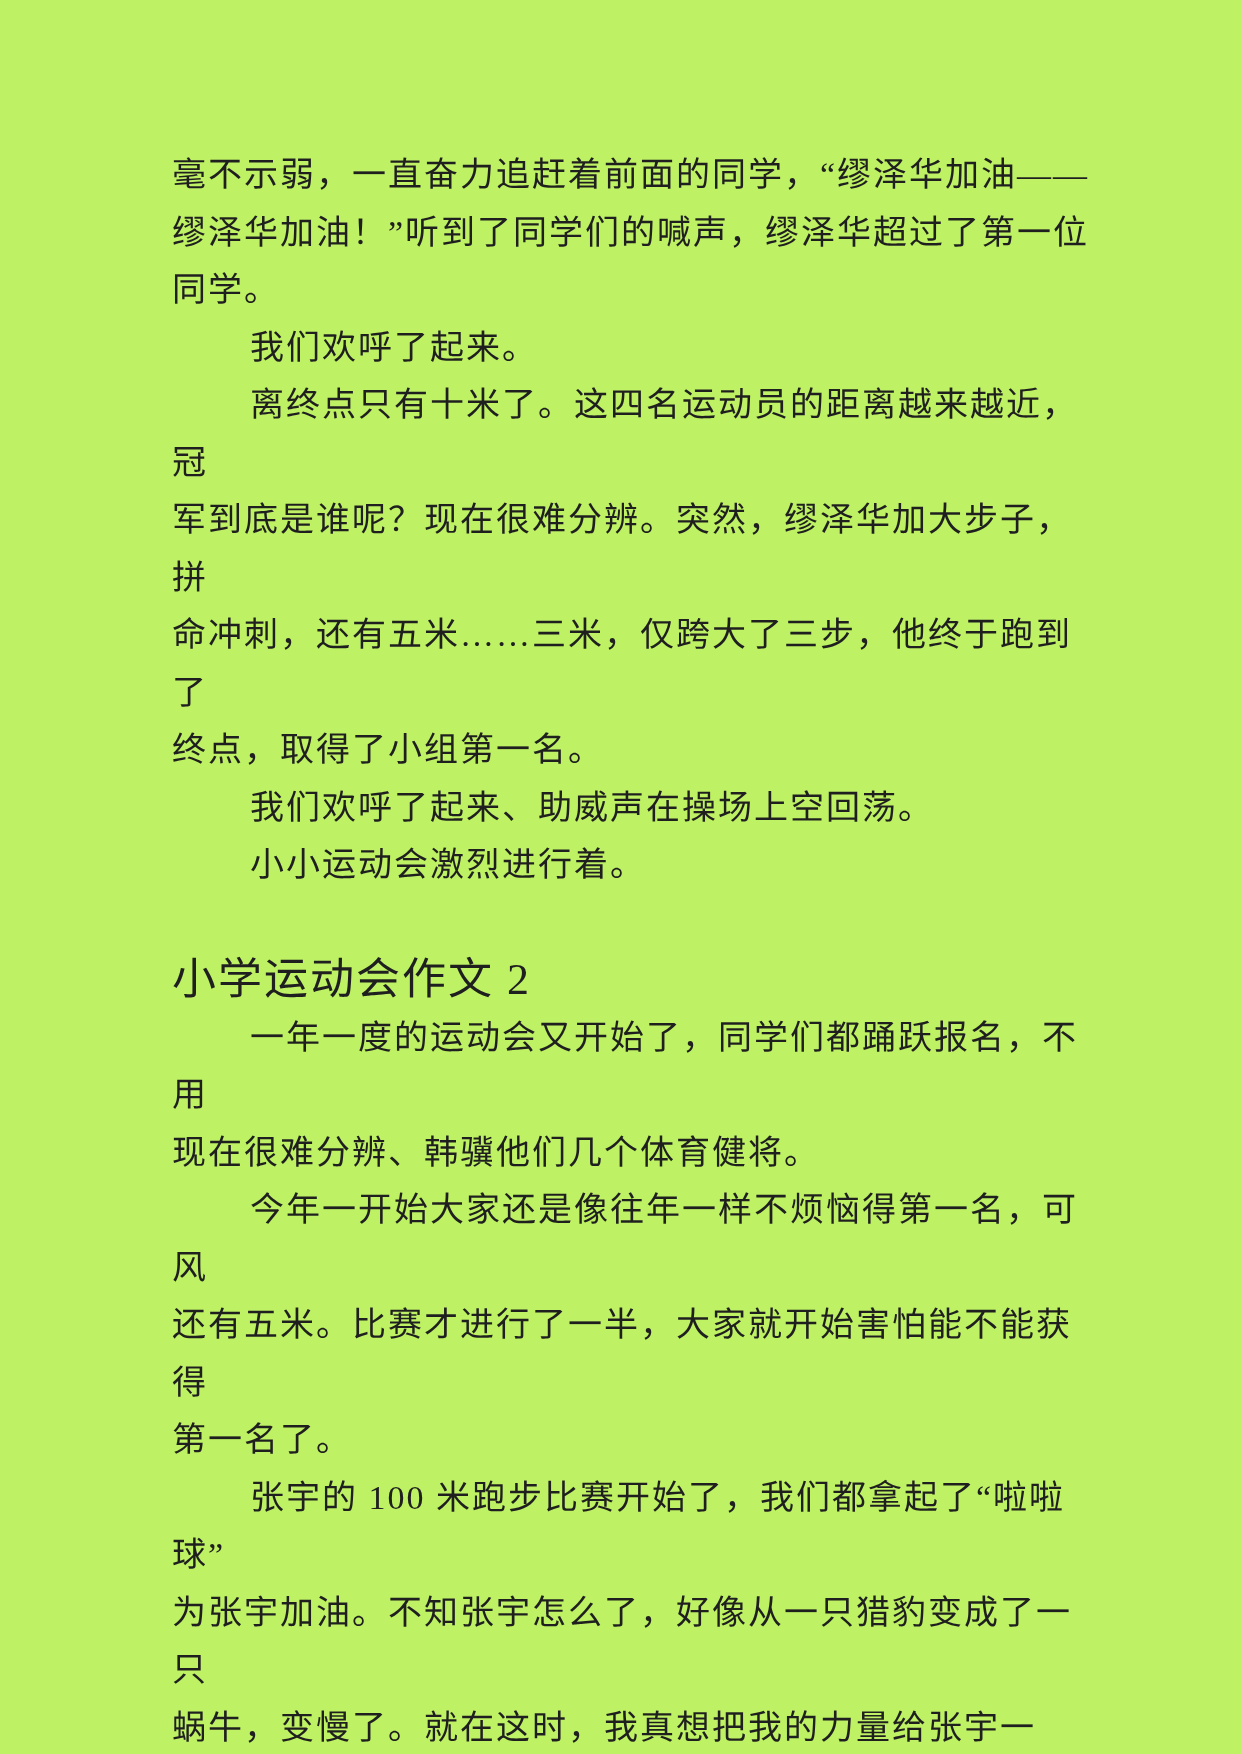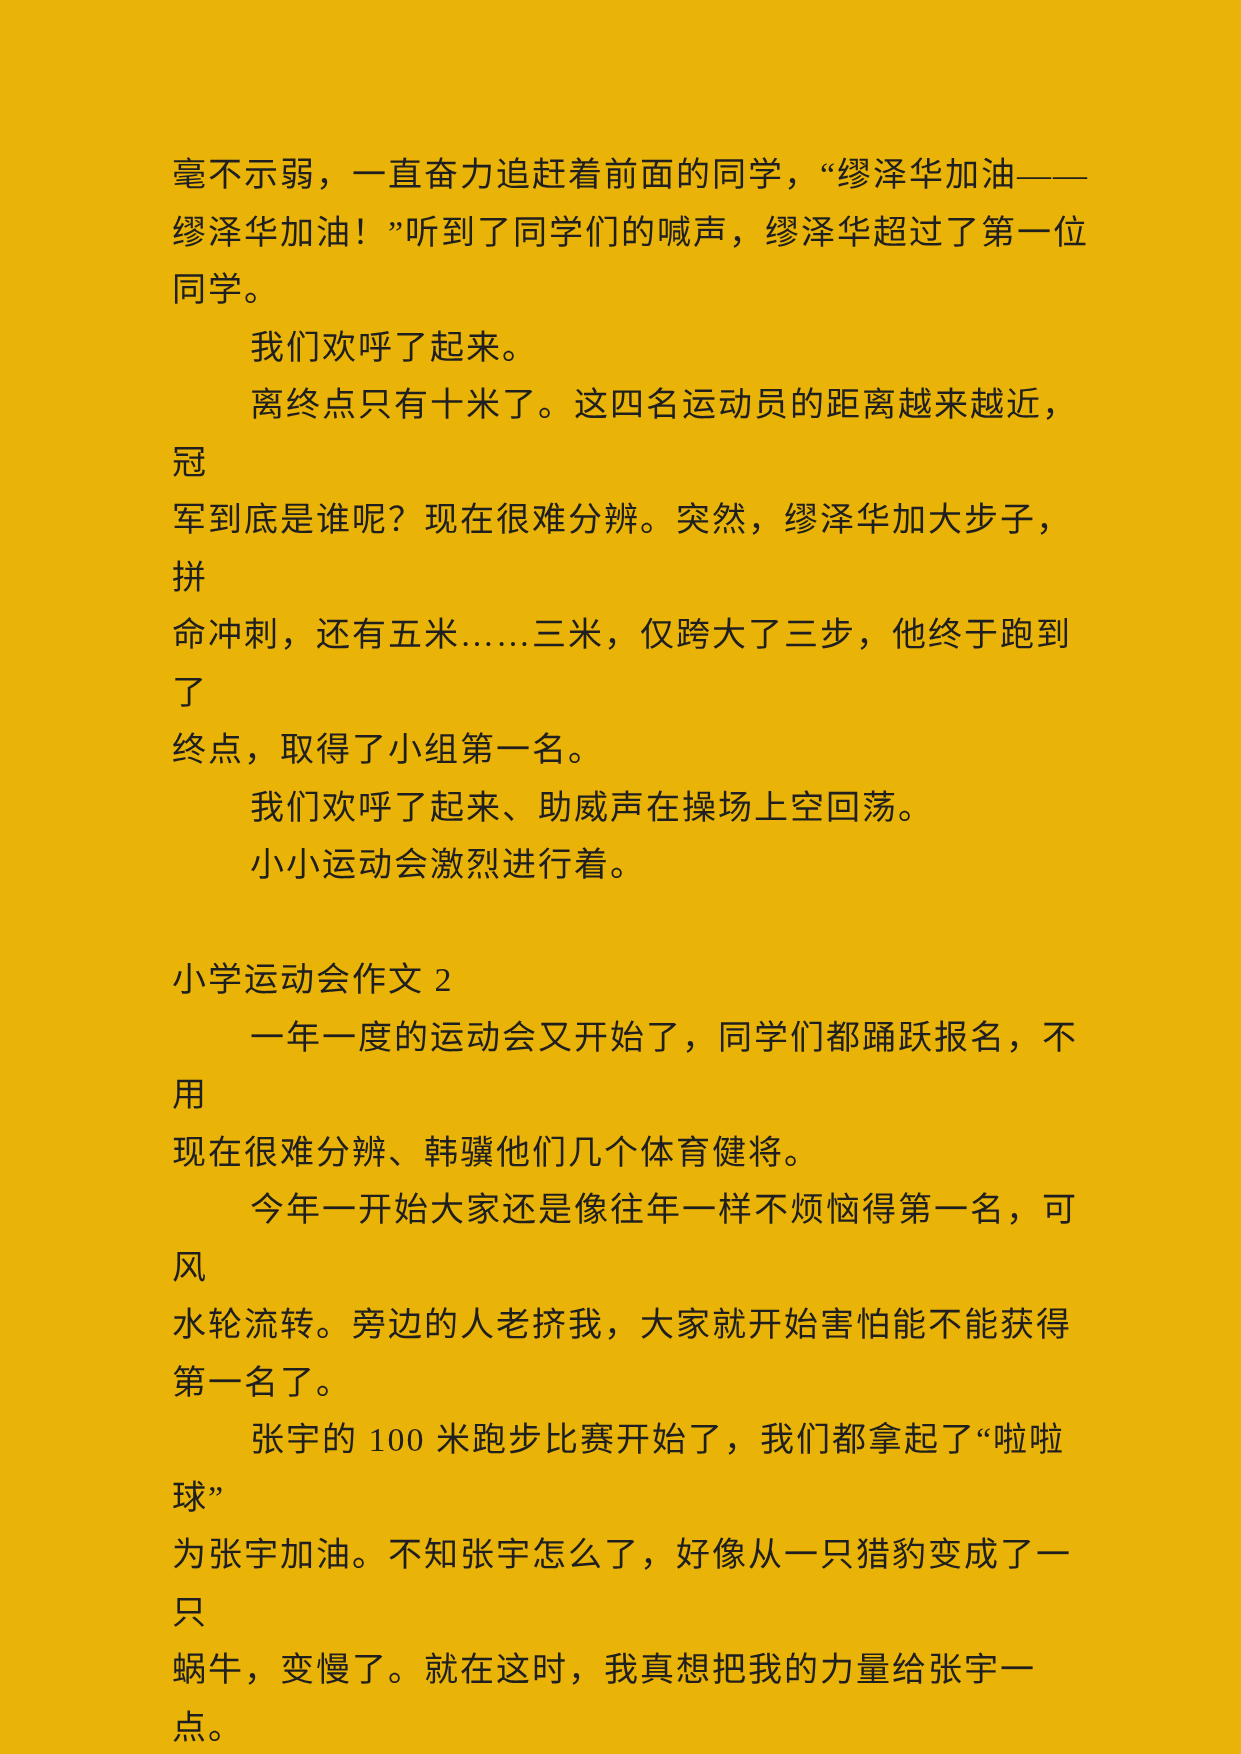--- a/index.html
+++ b/index.html
@@ -10,42 +10,42 @@
     width: 1241px;
     height: 1754px;
     background: #ffffff;
     font-family: "Liberation Serif", "DejaVu Serif", serif;
     overflow: hidden;
   }
   .page {
     position: relative;
     width: 1241px;
     height: 1754px;
-    background: #eab308;
+    background: #bef264;
     box-sizing: border-box;
     padding: 146px 80px 0 172px;
   }
   .body-text {
     width: 930px;
     color: #1f1f1f;
     font-size: 34px;
     line-height: 57.5px;
     letter-spacing: 2px;
   }
   .para {
     margin: 0;
     white-space: pre-line;
     text-align: left;
   }
   .para.indent {
     text-indent: 78px;
   }
   .section-heading {
     margin: 57.5px 0 0 0;
-    font-size: 34px;
+    font-size: 44px;
     font-weight: normal;
     line-height: 57.5px;
     letter-spacing: 2px;
     white-space: pre-line;
   }
 </style>
 </head>
 <body style="background: rgb(255, 255, 255);">
 
 <div class="page">
@@ -66,21 +66,21 @@
     <p class="para indent">我们欢呼了起来、助威声在操场上空回荡。</p>
 
     <p class="para indent">小小运动会激烈进行着。</p>
 
     <h2 class="section-heading">小学运动会作文 2</h2>
 
     <p class="para indent">一年一度的运动会又开始了，同学们都踊跃报名，不用
 现在很难分辨、韩骥他们几个体育健将。</p>
 
     <p class="para indent">今年一开始大家还是像往年一样不烦恼得第一名，可风
-水轮流转。旁边的人老挤我，大家就开始害怕能不能获得
+还有五米。比赛才进行了一半，大家就开始害怕能不能获得
 第一名了。</p>
 
     <p class="para indent">张宇的 100 米跑步比赛开始了，我们都拿起了“啦啦球”
 为张宇加油。不知张宇怎么了，好像从一只猎豹变成了一只
 蜗牛，变慢了。就在这时，我真想把我的力量给张宇一点。
 “快！快！快！”我在心里暗暗的为张宇打气、加油。可在
 怎么加油，张宇也没有飞毛腿。最后，张宇只拿了第四名。
 张宇跑到我们面前委屈地说：“旁边的人老挤我。”</p>
 
   </div>

